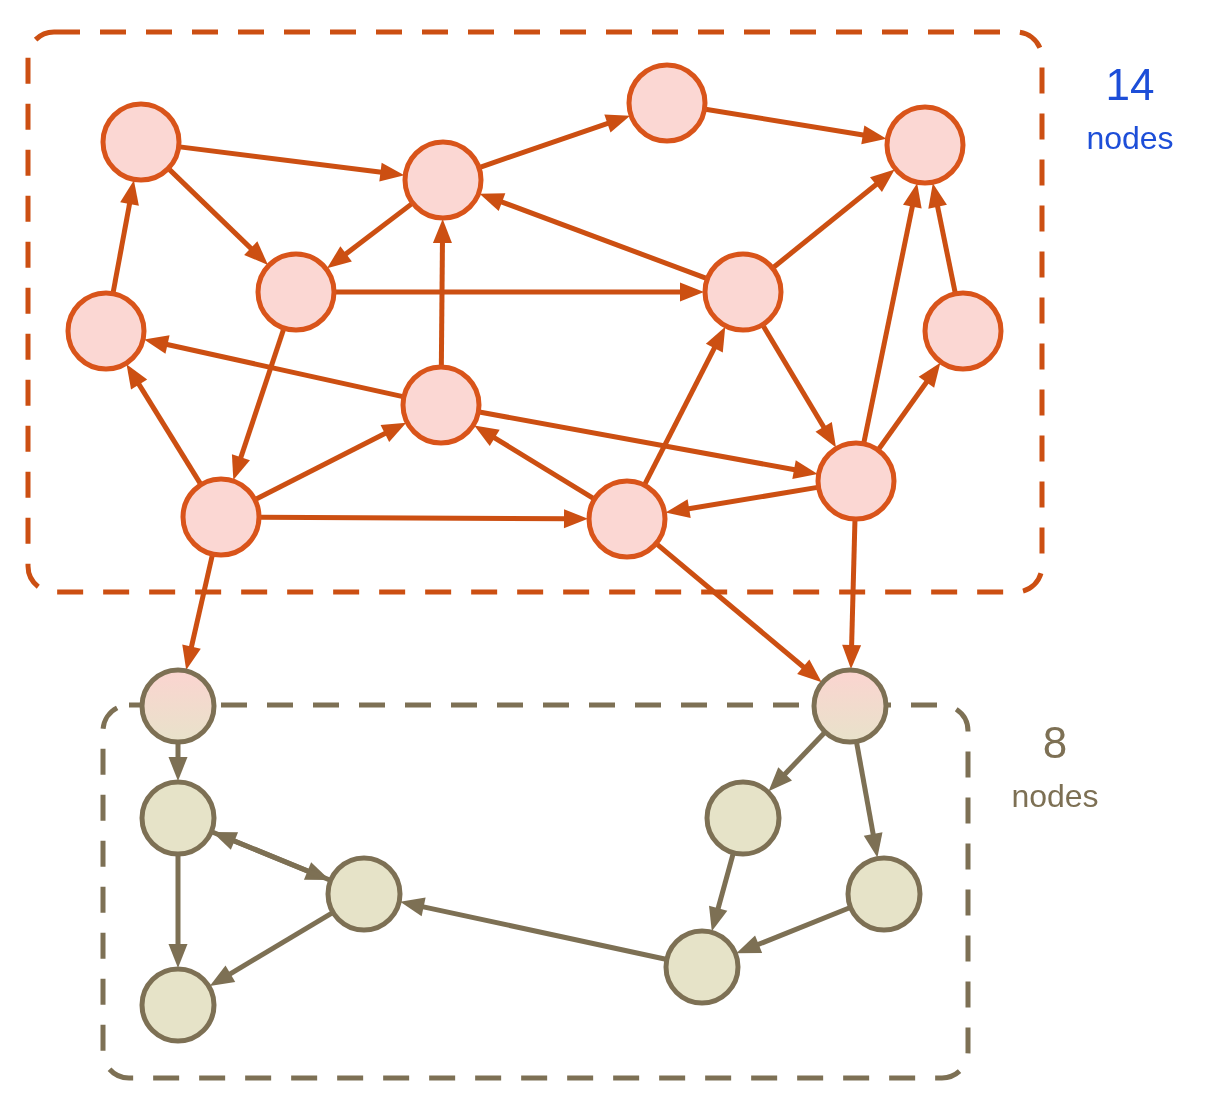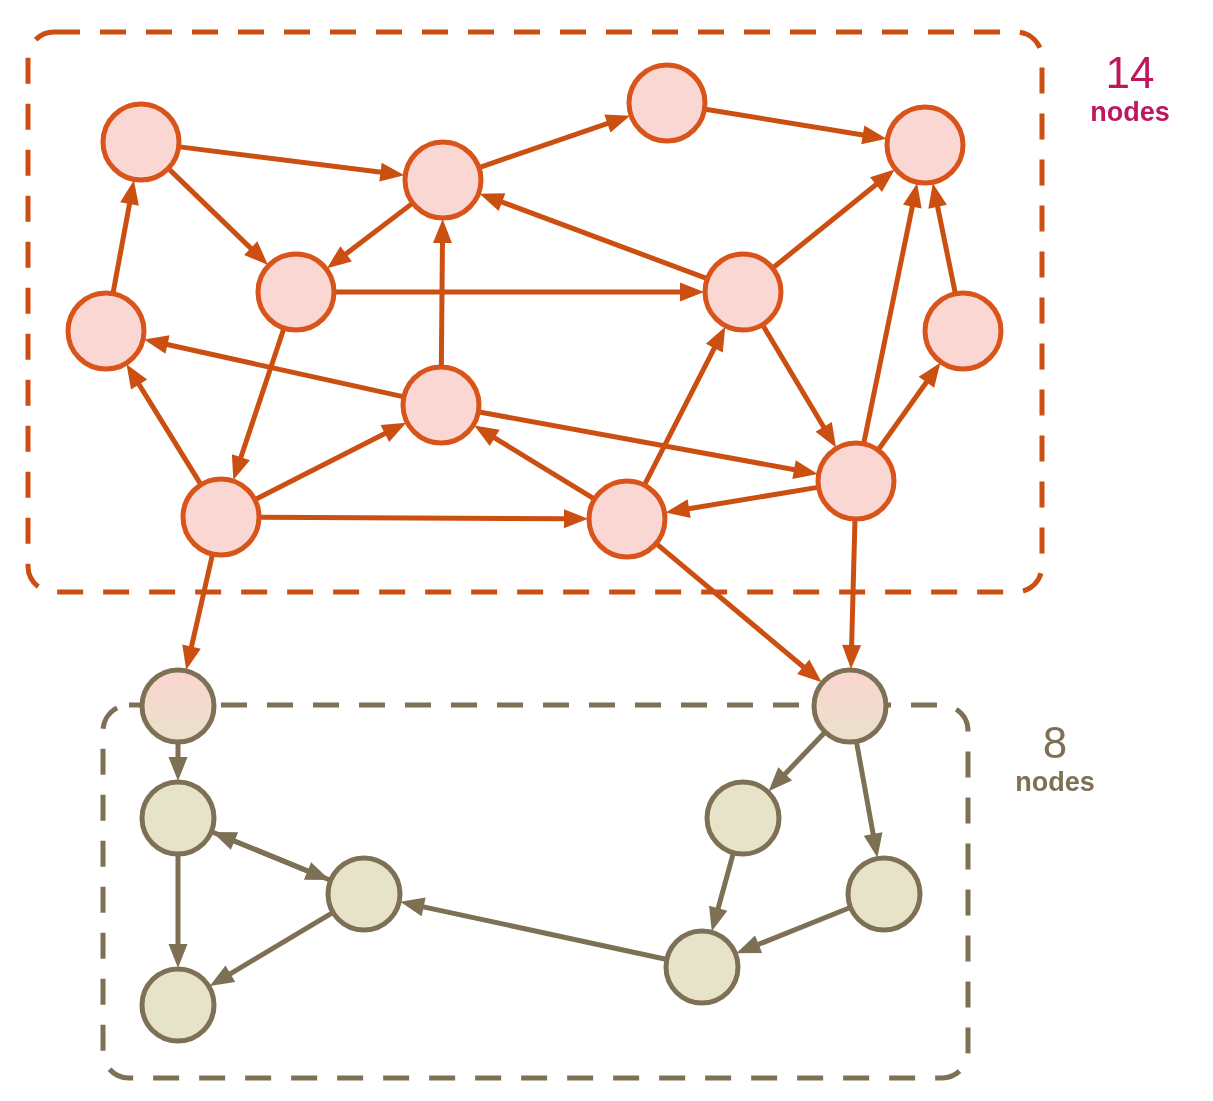--- a/index.html
+++ b/index.html
@@ -2,22 +2,22 @@
 <html><head>
 <meta charset="utf-8">
 <title>Cluster Graph</title>
 <style>
   html,body{margin:0;padding:0;background:#ffffff;}
   body{width:1213px;height:1101px;font-family:"Liberation Sans",sans-serif;overflow:hidden;}
   #stage{position:relative;width:1213px;height:1101px;}
   svg#graph{position:absolute;left:0;top:0;width:1213px;height:1101px;display:block;}
   .cluster-label{position:absolute;text-align:center;line-height:1.12;}
   .cluster-label .count{display:block;font-size:44px;font-weight:400;}
-  .cluster-label .unit{display:block;font-size:27px;font-weight:700;}
-  .lbl-top{color:#be185d;left:1055px;top:48px;width:150px;}
+  .cluster-label .unit{display:block;font-size:32px;font-weight:400;margin-top:12px;}
+  .lbl-top{color:#1d4ed8;left:1055px;top:60px;width:150px;}
   .lbl-bottom{color:#7d7054;left:980px;top:718px;width:150px;}
 </style>
 </head>
 <body>
 
 <div id="stage">
 
   <svg id="graph" viewBox="0 0 1213 1101" xmlns="http://www.w3.org/2000/svg">
     <defs>
       <linearGradient id="gradTransition" x1="0" y1="0" x2="0" y2="1">

